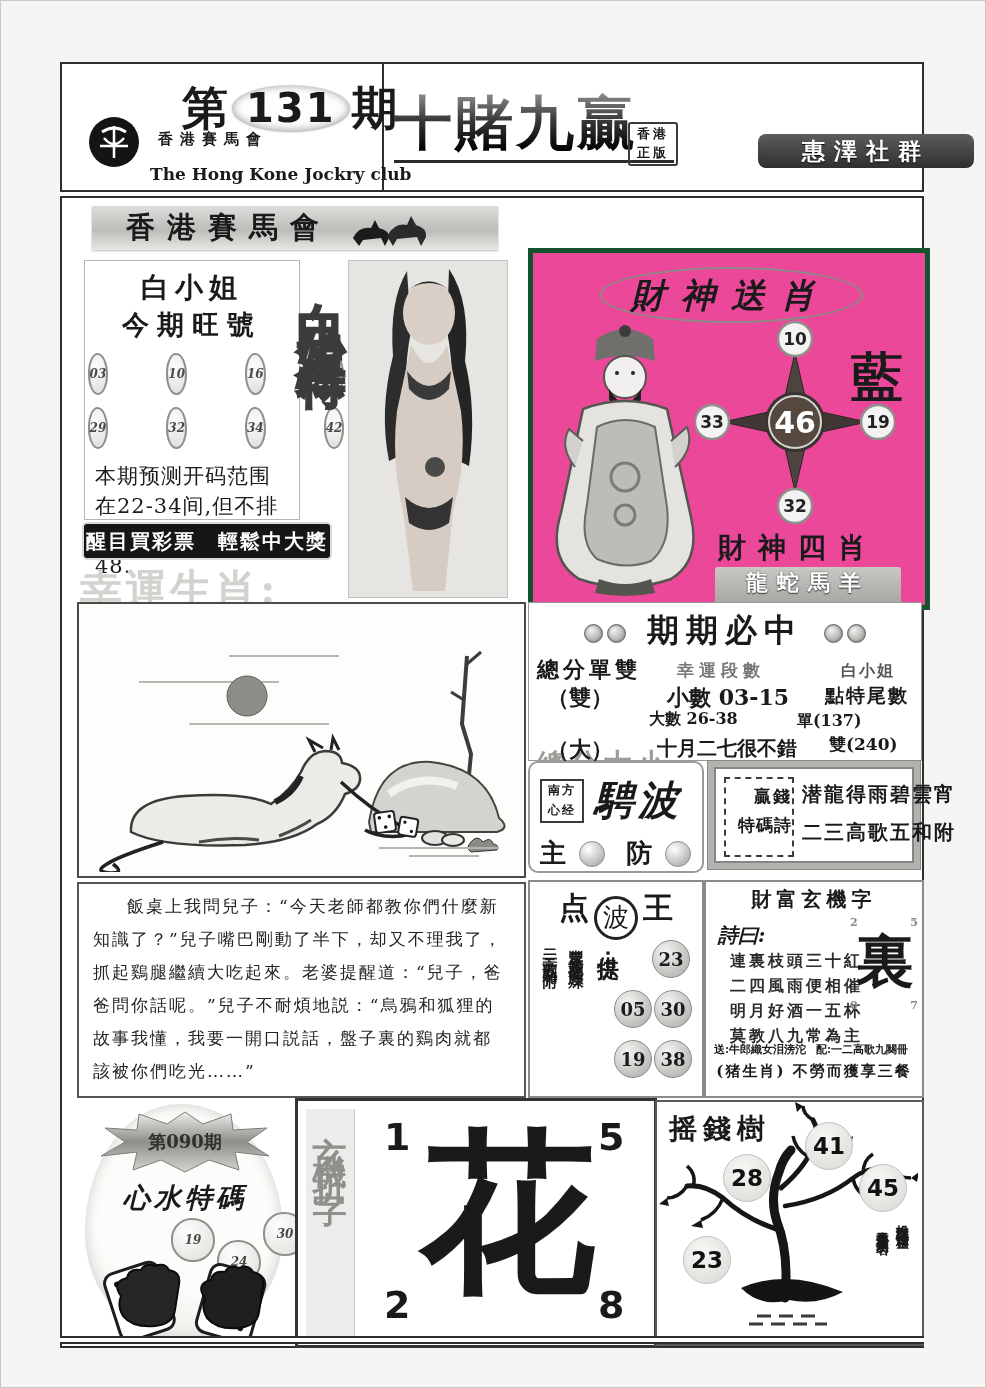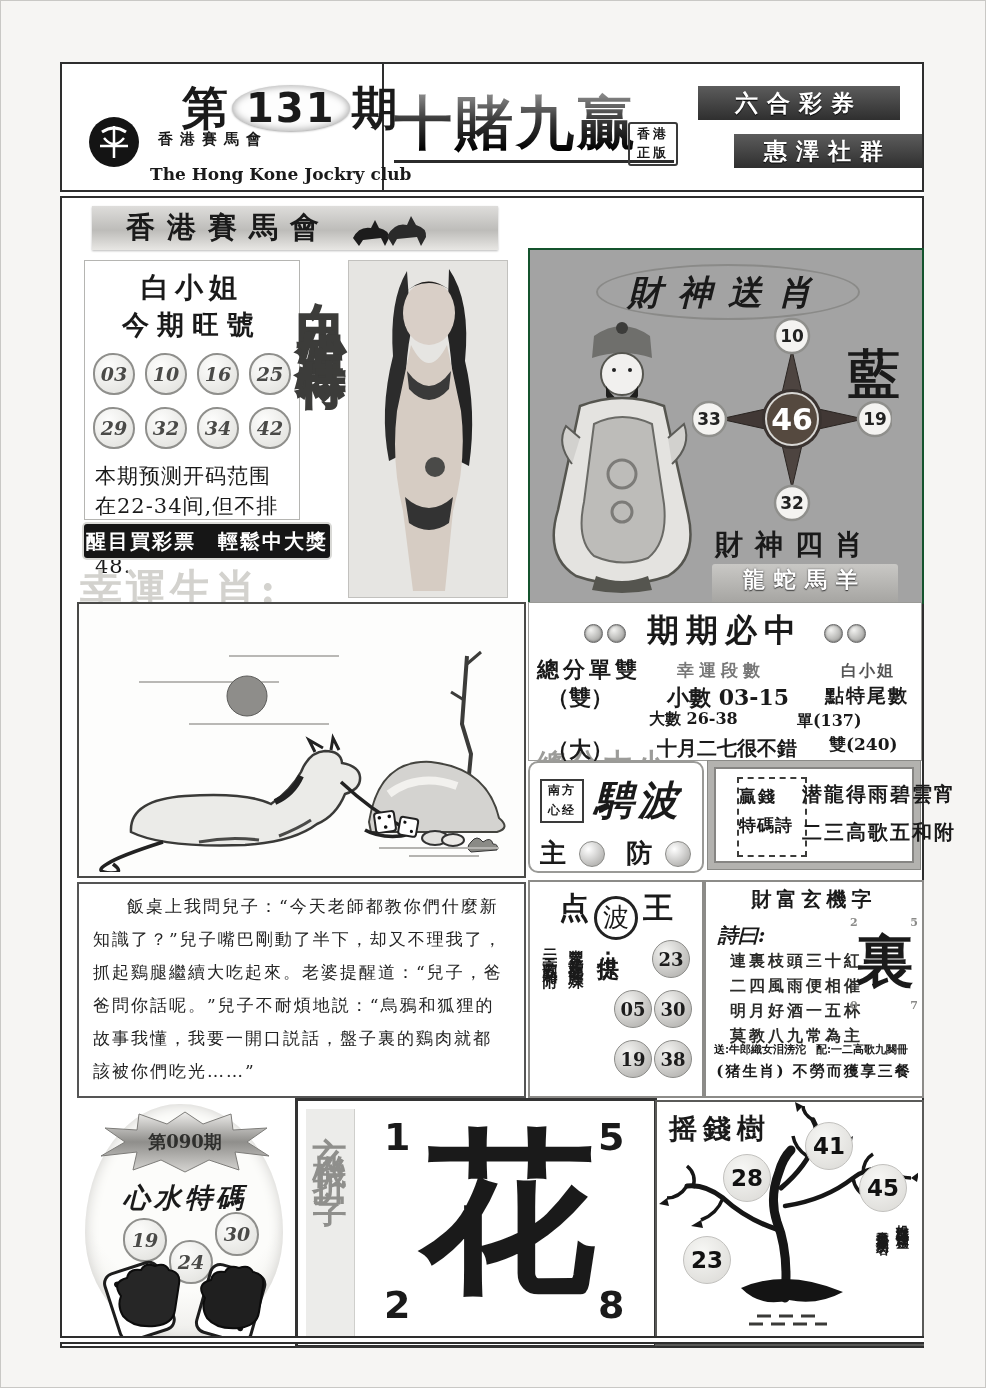--- a/index.html
+++ b/index.html
@@ -27,56 +27,56 @@
   .dark-banner{background:linear-gradient(180deg,#5c5c5c,#2f2f2f);color:#fff;font-weight:bold;
       font-size:23px;letter-spacing:9px;text-align:center;line-height:34px;height:34px;
       font-family:"DejaVu Sans","Liberation Sans",sans-serif;text-shadow:0 1px 1px #000;}
   
   .hk-banner{background:linear-gradient(180deg,#dedddb,#bdbcb9 55%,#e8e7e4);display:flex;align-items:center;
       padding-left:34px;box-shadow:0 1px 2px #bbb;}
   .hk-banner .t{font-size:29px;font-weight:bold;letter-spacing:12px;}
   .lady-panel{border:1px solid #b5b5b2;}
   .hand{font-weight:bold;}
   .numball{display:inline-flex;align-items:center;justify-content:center;width:38px;height:38px;
-      border:2px solid #8f8f8c;border-radius:48% 52% 50% 50%;font-size:19px;font-weight:bold;
-      font-style:italic;color:#4a4a48;background:radial-gradient(circle at 35% 30%,#fdfdfc,#dededa);}
+      border:2px solid #8f8f8c;border-radius:48% 52% 50% 50%;font-size:12px;font-weight:bold;
+      font-style:italic;color:#4a4a48;background:radial-gradient(circle at 35% 30%,#fdfdfc,#dededa);margin-left:48px;}
   .pred{font-size:21px;line-height:30px;letter-spacing:1px;}
   .slogan{background:#161616;color:#fff;font-weight:bold;font-size:20px;letter-spacing:2px;
       text-align:center;line-height:34px;border-radius:3px;box-shadow:0 0 0 2px #d9d9d6;}
   .watermark{font-size:42px;font-weight:bold;color:#d3d2ce;letter-spacing:3px;}
   .outline5{font-size:48px;font-weight:bold;color:#fff;-webkit-text-stroke:2.5px #3c3c3a;
       letter-spacing:14px;line-height:1;}
   .photo{background:linear-gradient(180deg,#e9e8e6,#cfcecb);overflow:hidden;border:1px solid #c2c1be;}
   .paint-box{border:2px solid #4a4a48;background:#fdfdfc;}
   .humor-box{border:2px solid #555;background:#fff;}
   .humor-head{background:#141414;color:#fff;font-size:26px;font-weight:bold;letter-spacing:4px;
       padding:2px 12px;border-radius:3px;box-shadow:2px 2px 0 #bbb;}
   .humor-title{font-size:23px;font-weight:bold;letter-spacing:6px;}
   .humor-body{font-size:17px;line-height:33px;letter-spacing:2px;text-indent:2em;color:#242424;}
   
-  .caishen-box{border:2px solid #14532d;background:#a3a3a3;}
+  .caishen-box{border:5px solid #14532d;background:#ec4899;}
   .oval-title{border:2px solid #8a8a88;border-radius:50%;text-align:center;}
   .oval-title span{font-size:34px;font-weight:bold;letter-spacing:16px;font-style:italic;}
   .blue-char{font-size:52px;font-weight:bold;}
   .four-label{font-size:28px;font-weight:bold;letter-spacing:12px;}
   .zodiac{background:linear-gradient(180deg,#c9c8c5,#9d9c99);color:#fff;font-weight:bold;font-size:22px;
       letter-spacing:9px;text-align:center;line-height:30px;border-radius:3px;text-shadow:0 0 2px #555,0 1px 1px #333;}
   .qiqi-box{border:1px solid #9a9a97;background:#fff;}
   .qiqi-title{font-size:32px;font-weight:bold;letter-spacing:7px;}
   .coin{display:inline-block;width:17px;height:17px;border-radius:50%;border:1px solid #666;
       background:radial-gradient(circle at 35% 30%,#f2f2f0,#8f8f8c);box-shadow:inset 0 0 2px #555;margin:0 2px;vertical-align:-2px;}
   .q-txt{position:absolute;white-space:nowrap;font-weight:bold;}
   .bobo-box{border:2px solid #9a9a97;border-radius:10px;background:#fff;}
   .south-grid{width:40px;height:40px;border:2px solid #3a3a3a;display:grid;grid-template-rows:1fr 1fr;
       font-size:12px;font-weight:bold;text-align:center;line-height:18px;letter-spacing:2px;}
   .script-big{font-size:40px;font-weight:bold;font-style:italic;letter-spacing:4px;}
   .ball-sm{display:inline-block;width:24px;height:24px;border-radius:50%;
       background:radial-gradient(circle at 35% 30%,#fff,#9e9d9a);border:1px solid #8b8b88;vertical-align:-5px;}
   .metal-box{border:6px solid #b3b2af;box-shadow:inset 0 0 0 2px #868583,0 0 0 1px #8a8a87;background:#fff;}
-  .dash-label{border:2px dashed #3c3c3a;text-align:left;font-weight:bold;margin-left:13px;}
+  .dash-label{border:2px dashed #3c3c3a;text-align:right;font-weight:bold;}
   .poem-line{font-size:20px;font-weight:bold;letter-spacing:2px;white-space:nowrap;}
   .dianbo-box,.caifu-box{border:2px solid #8c8b88;background:#fff;}
   .db-title{font-size:30px;font-weight:bold;}
   .db-circle{display:inline-flex;width:38px;height:38px;border:3px solid #222;border-radius:50%;
       align-items:center;justify-content:center;font-size:26px;vertical-align:-8px;}
   .db-col{font-size:15px;font-weight:bold;letter-spacing:4px;}
   .ball{display:inline-flex;align-items:center;justify-content:center;border-radius:50%;
       background:radial-gradient(circle at 35% 30%,#f4f4f2,#a8a7a4);border:1px solid #8b8b88;
       font-weight:bold;color:#1c1c1c;}
   .cf-title{font-size:20px;font-weight:bold;letter-spacing:5px;}
@@ -120,22 +120,21 @@
     <div class="abs club-cn" style="left:96px;top:66px;">香港賽馬會</div>
     <div class="abs club-en" style="left:88px;top:100px;">The Hong Kone Jockry club</div>
 
     <div class="abs mast-underline" style="left:332px;top:30px;width:280px;padding-bottom:8px;">
       <span class="masthead-txt">十賭九贏</span>
     </div>
     <div class="abs seal" style="left:566px;top:58px;">
       <div>香港</div>
       <div>正版</div>
     </div>
-    <div class="abs dark-banner" style="left:636px;top:22px;width:202px;">六合彩券</div>
-    <div class="abs dark-banner" style="left:672px;top:70px;width:188px;">惠澤社群</div>
+    <div class="abs dark-banner" style="left:696px;top:70px;width:216px;border-radius:8px;">惠澤社群</div>
 
     <div class="rule2" style="top:126px;"></div>
   </div>
 
   <div class="abs hk-banner" style="left:30px;top:142px;width:372px;height:44px;">
     <span class="t">香港賽馬會</span>
     <svg width="86" height="40" viewBox="0 0 86 40" style="margin-left:14px;">
       <path d="M8 30 Q14 18 26 20 L30 12 L34 20 Q44 22 44 30 L40 38 L36 30 L18 32 L14 38 Z" fill="#1c1c1c"></path>
       <path d="M42 28 Q50 14 62 17 L66 8 L71 17 Q82 20 81 29 L76 38 L72 29 L52 31 L48 38 Z" fill="#2a2a2a"></path>
     </svg>

